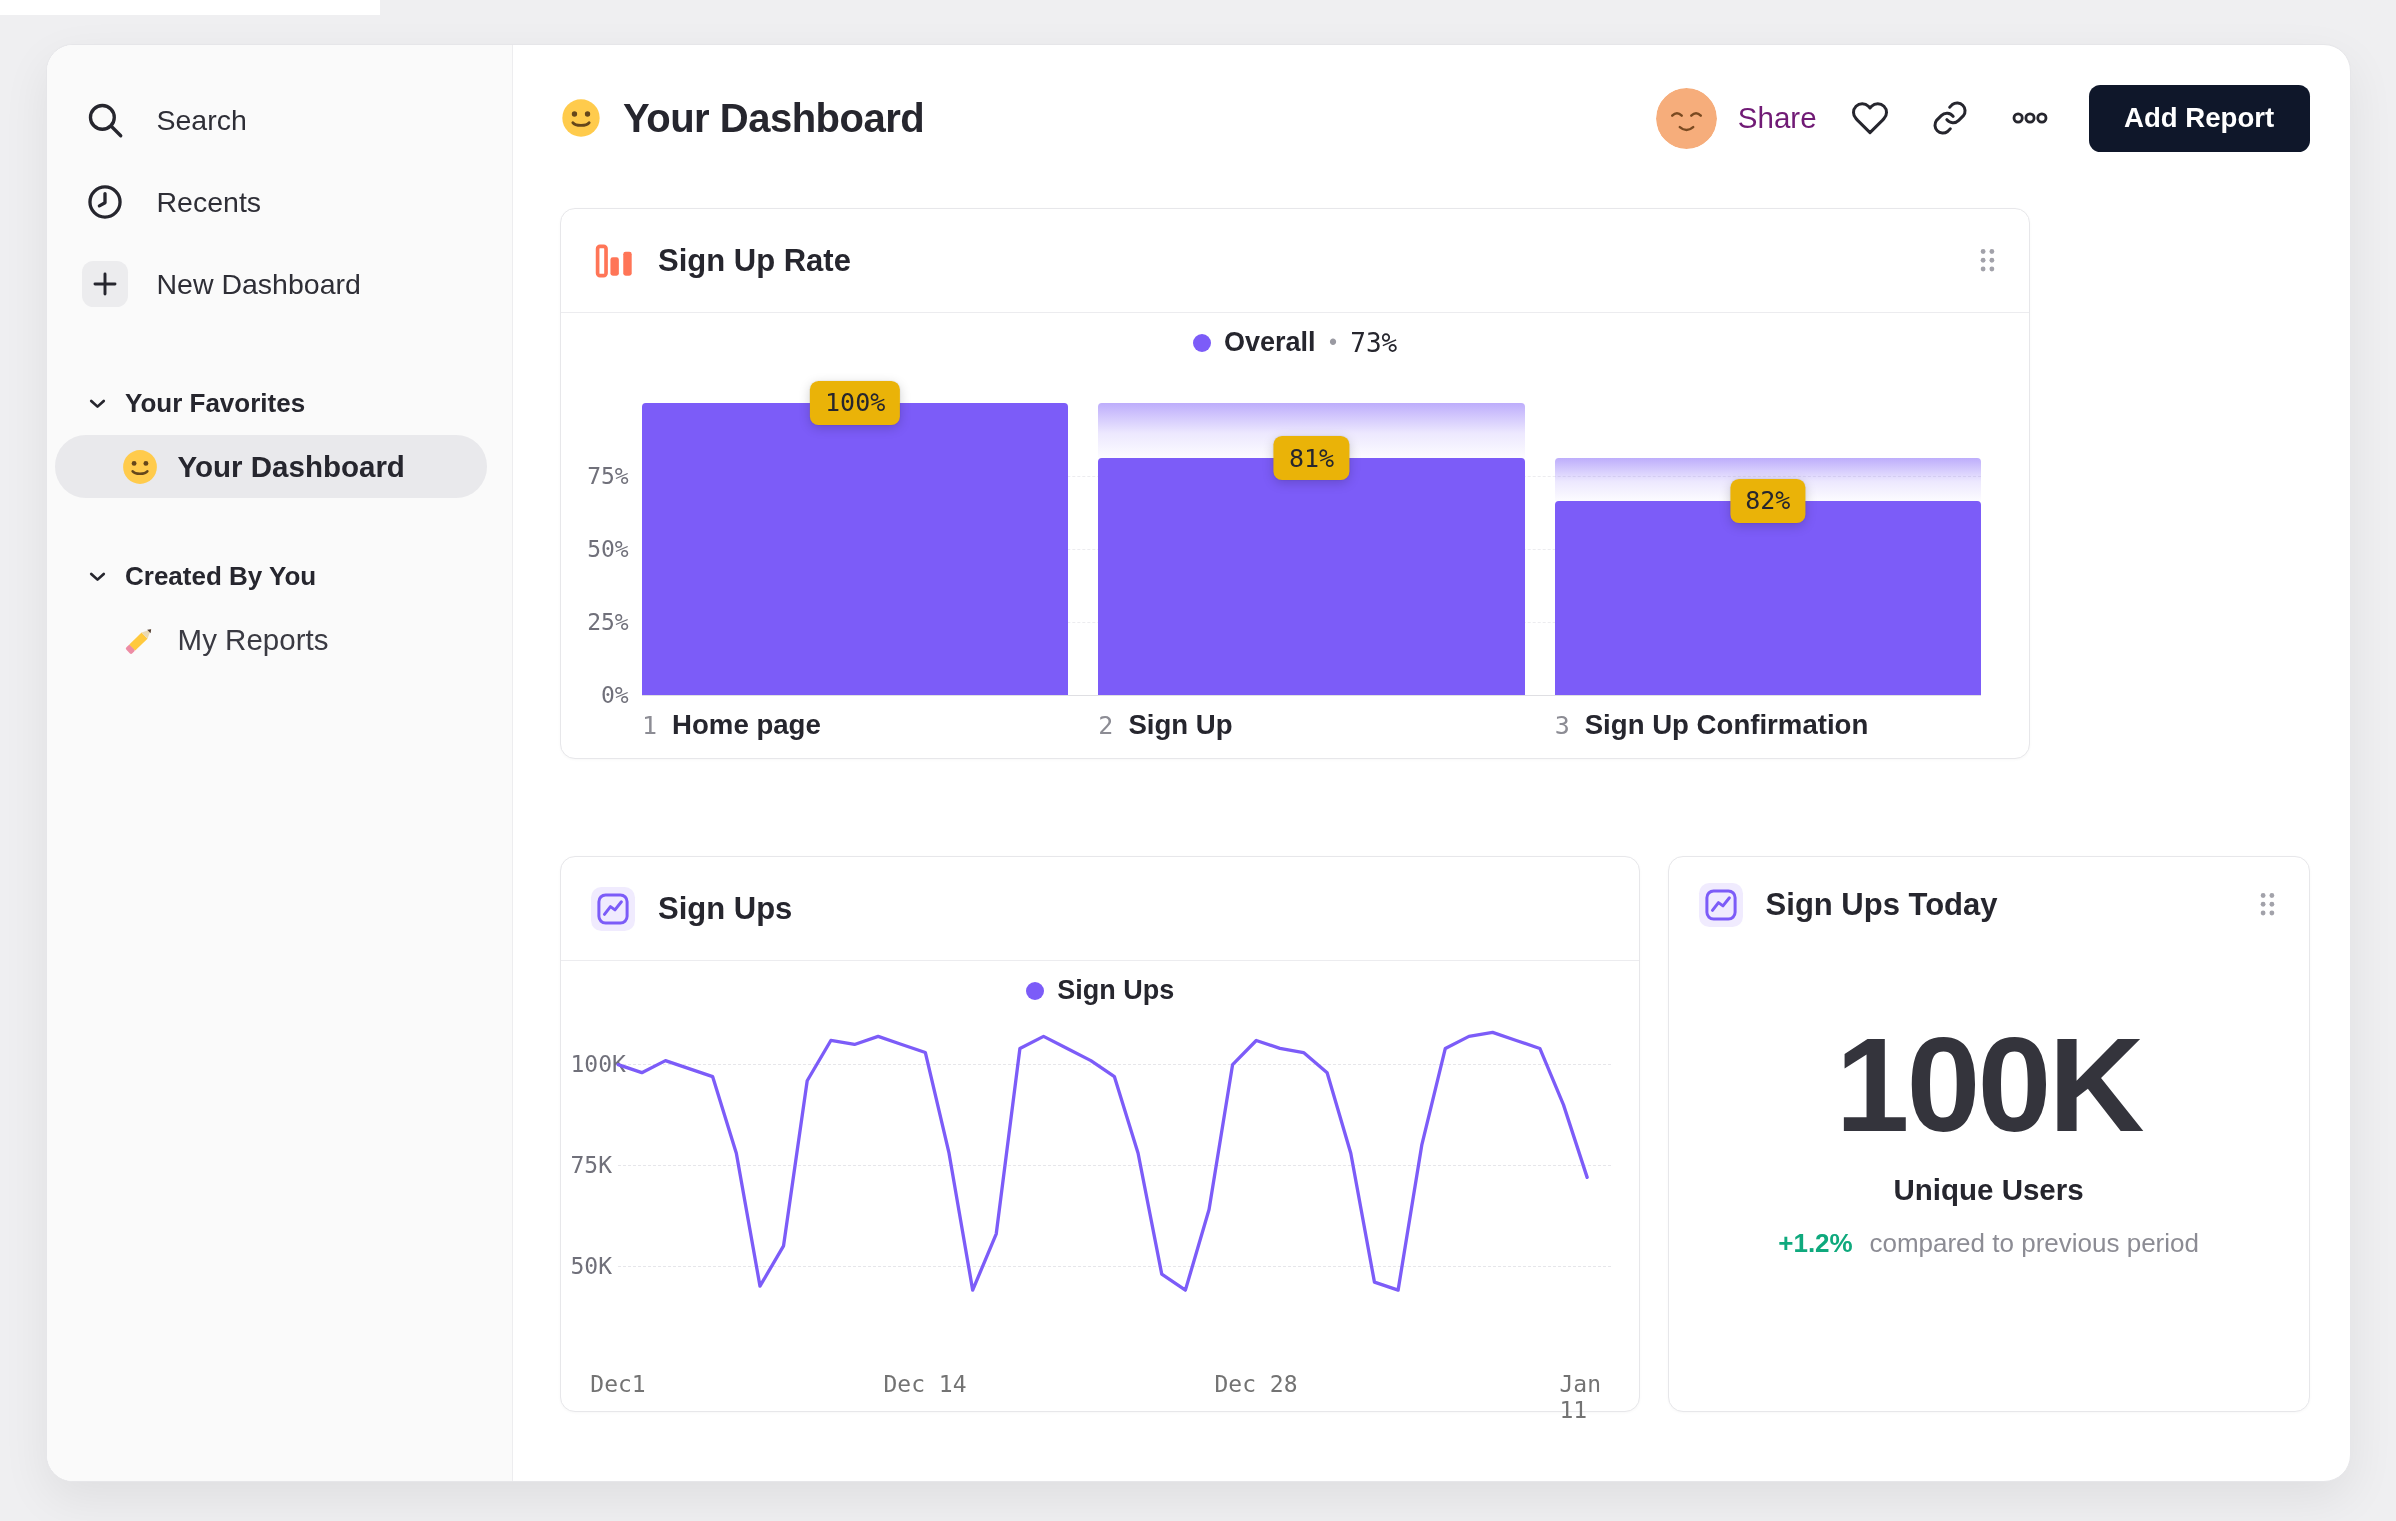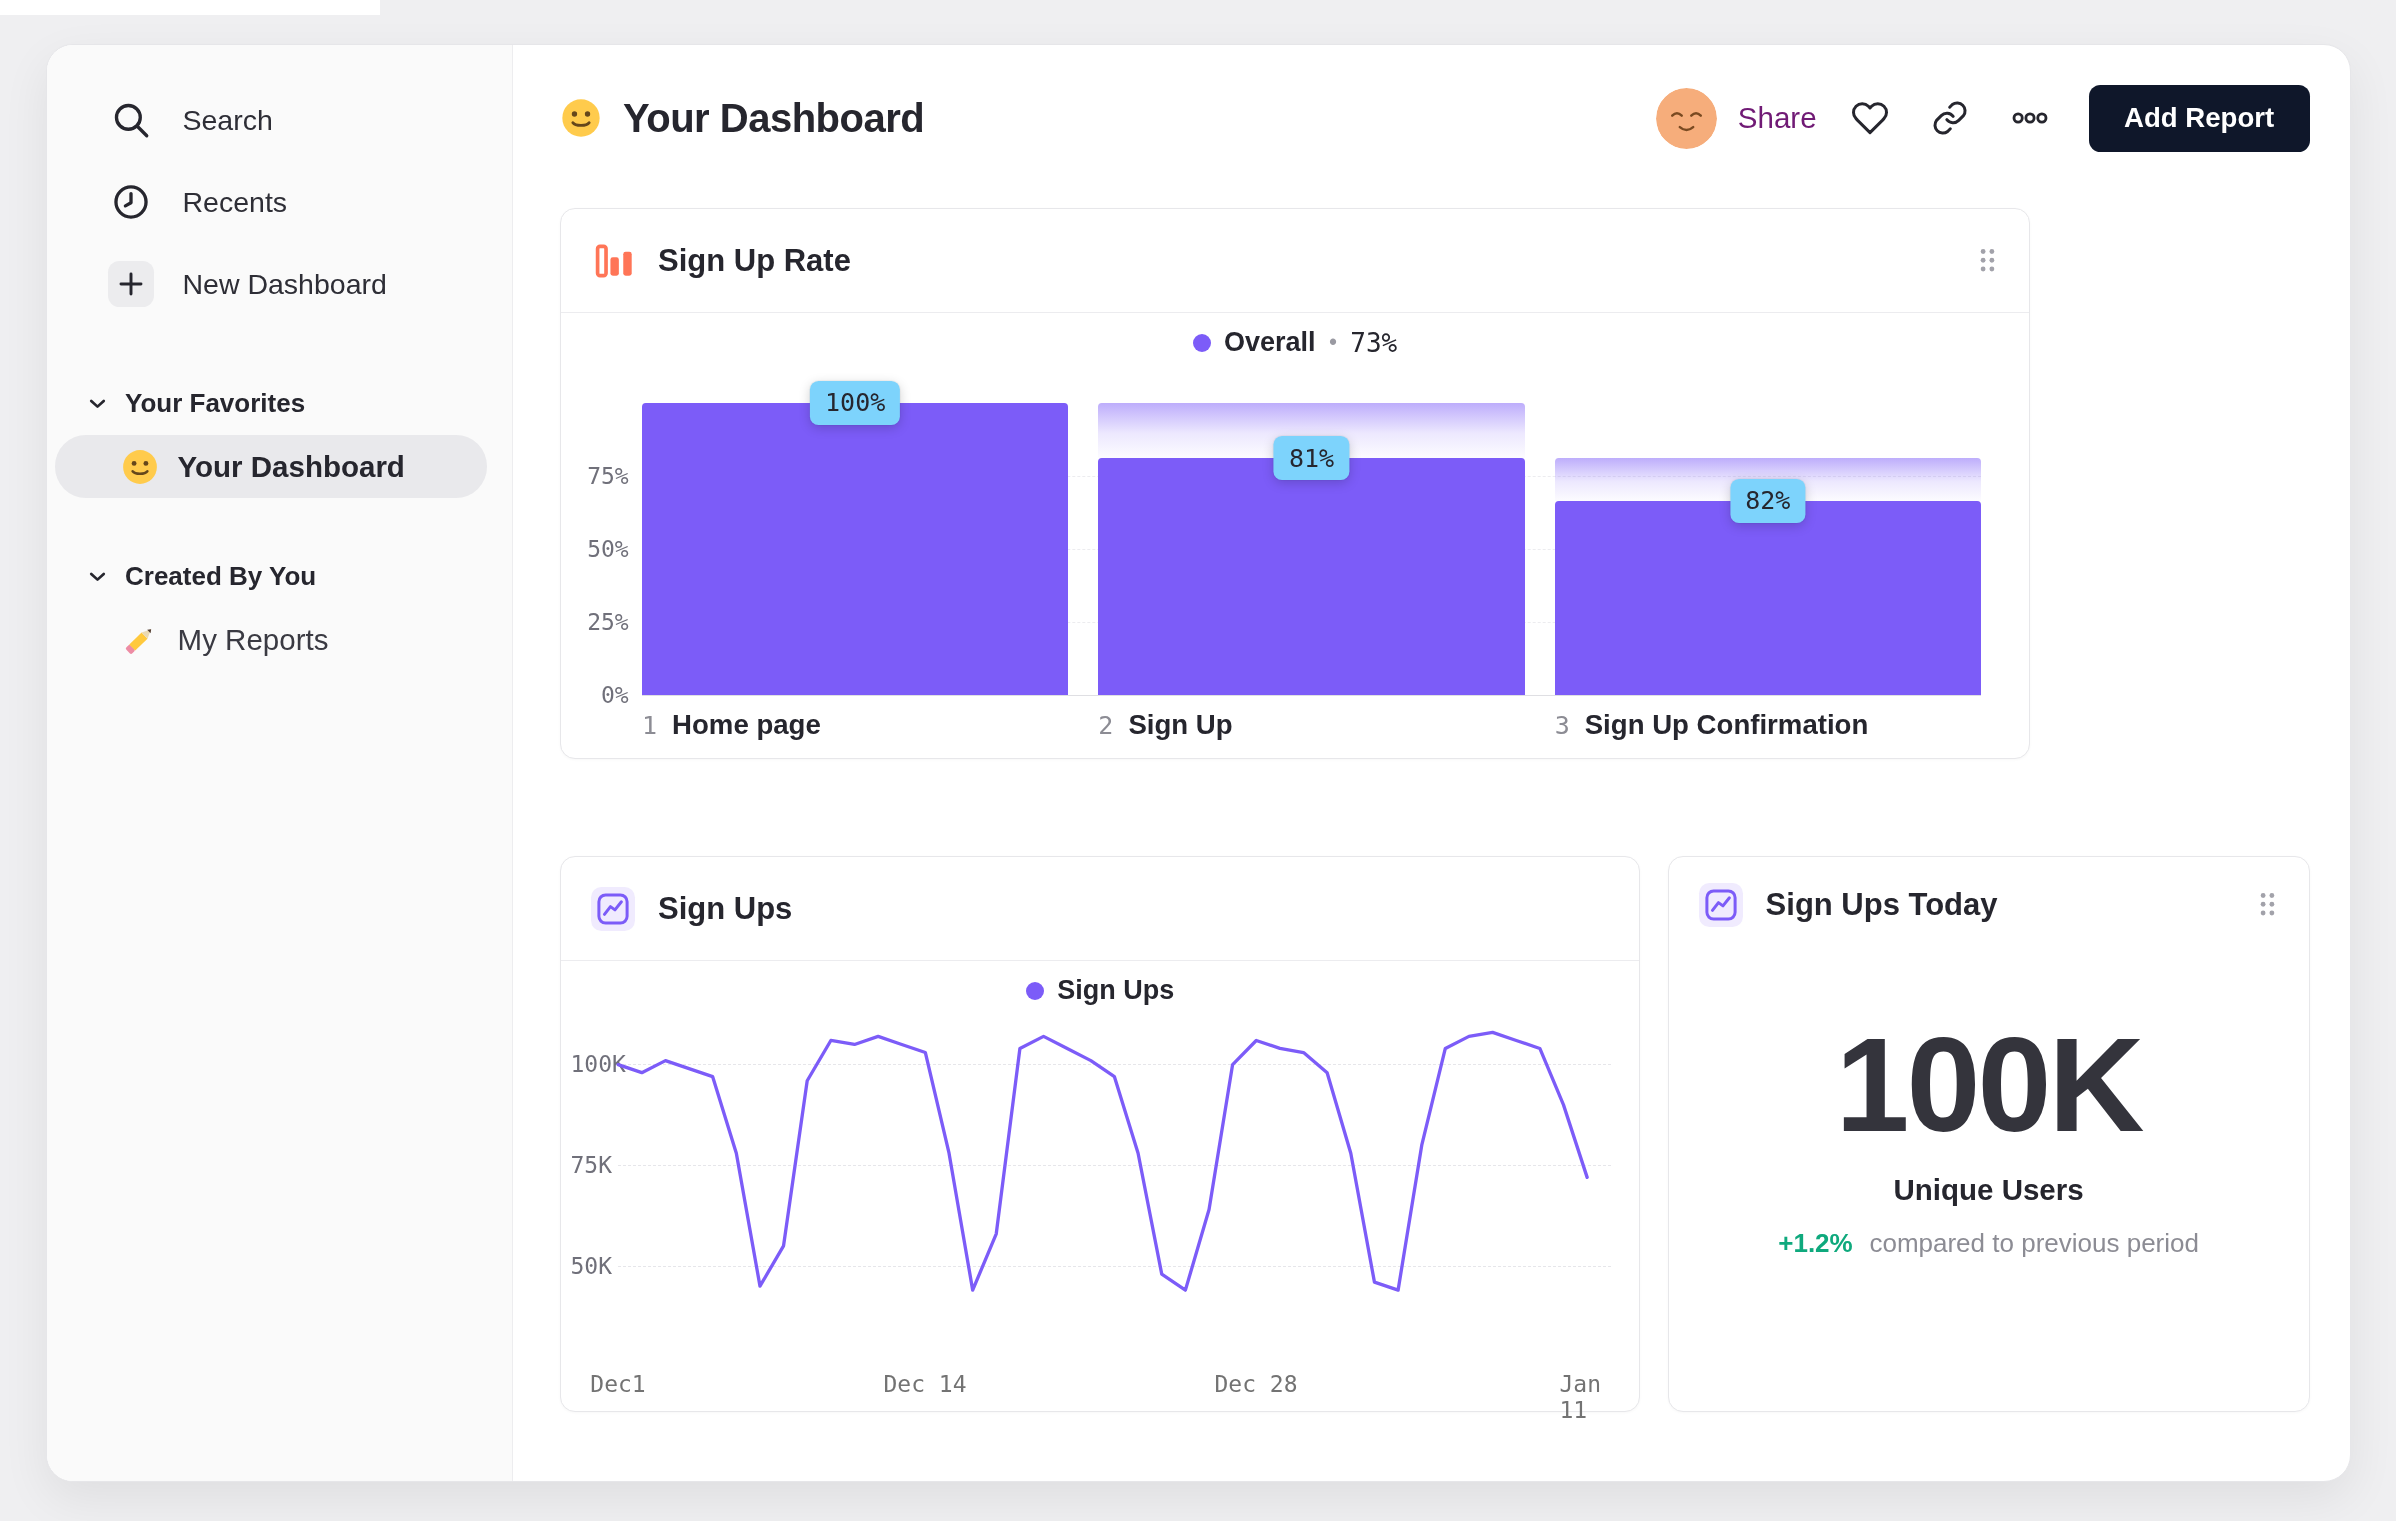--- a/index.html
+++ b/index.html
@@ -22,21 +22,21 @@
     display:flex; overflow:hidden;
   }
 
   
   .sidebar {
     width:466px; flex:0 0 466px; background:#fafafa;
     border-right:1px solid #ededef; padding-top:34px; height:100%;
   }
   .nav-item {
     height:82px; display:flex; align-items:center; gap:28.5px;
-    padding-left:61px; cursor:pointer;
+    padding-left:35px; cursor:pointer;
   }
   .nav-icon { width:46px; height:46px; display:flex; align-items:center; justify-content:center; }
   .nav-icon svg { width:42px; height:42px; }
   .nav-icon.boxed { background:#ececee; border-radius:11.4px; }
   .nav-icon.boxed svg { width:32px; height:32px; }
   .nav-label { font-size:28.5px; font-weight:500; color:#2e2e36; }
 
   .section-header {
     display:flex; align-items:center; gap:15px; padding-left:38px;
     margin-top:57px; height:42px; cursor:pointer;
@@ -110,21 +110,21 @@
   }
   .bars-row { position:absolute; inset:0; display:flex; gap:30px; }
   .bar-col { flex:1; position:relative; }
   .bar-solid { position:absolute; left:0; right:0; bottom:0; background:#7c5cf8; border-radius:3.8px 3.8px 0 0; }
   .bar-gradient {
     position:absolute; left:0; right:0; border-radius:3.8px 3.8px 0 0;
     background:linear-gradient(180deg, rgba(124,92,248,.5) 0%, rgba(124,92,248,.14) 55%, rgba(124,92,248,.02) 100%);
   }
   .bar-label {
     position:absolute; left:50%; transform:translateX(-50%);
-    background:#7dd3fc; border-radius:8.6px; padding:7.6px 15px;
+    background:#eab308; border-radius:8.6px; padding:7.6px 15px;
     box-shadow:0 2.9px 11.4px rgba(0,0,0,.18), 0 0 0 1px rgba(0,0,0,.03);
     font-size:25px; color:#26262e; white-space:nowrap; z-index:2;
   }
   .steps-row { display:flex; gap:30px; margin:13.3px 48px 0 81px; }
   .step-cell { flex:1; display:flex; align-items:baseline; gap:15px; }
   .step-num { font-size:25px; color:#8c8c94; }
   .step-name { font-size:27.6px; font-weight:600; color:#26262e; }
 
   
   .bottom-row { display:flex; gap:27.6px; margin-top:97px; }

